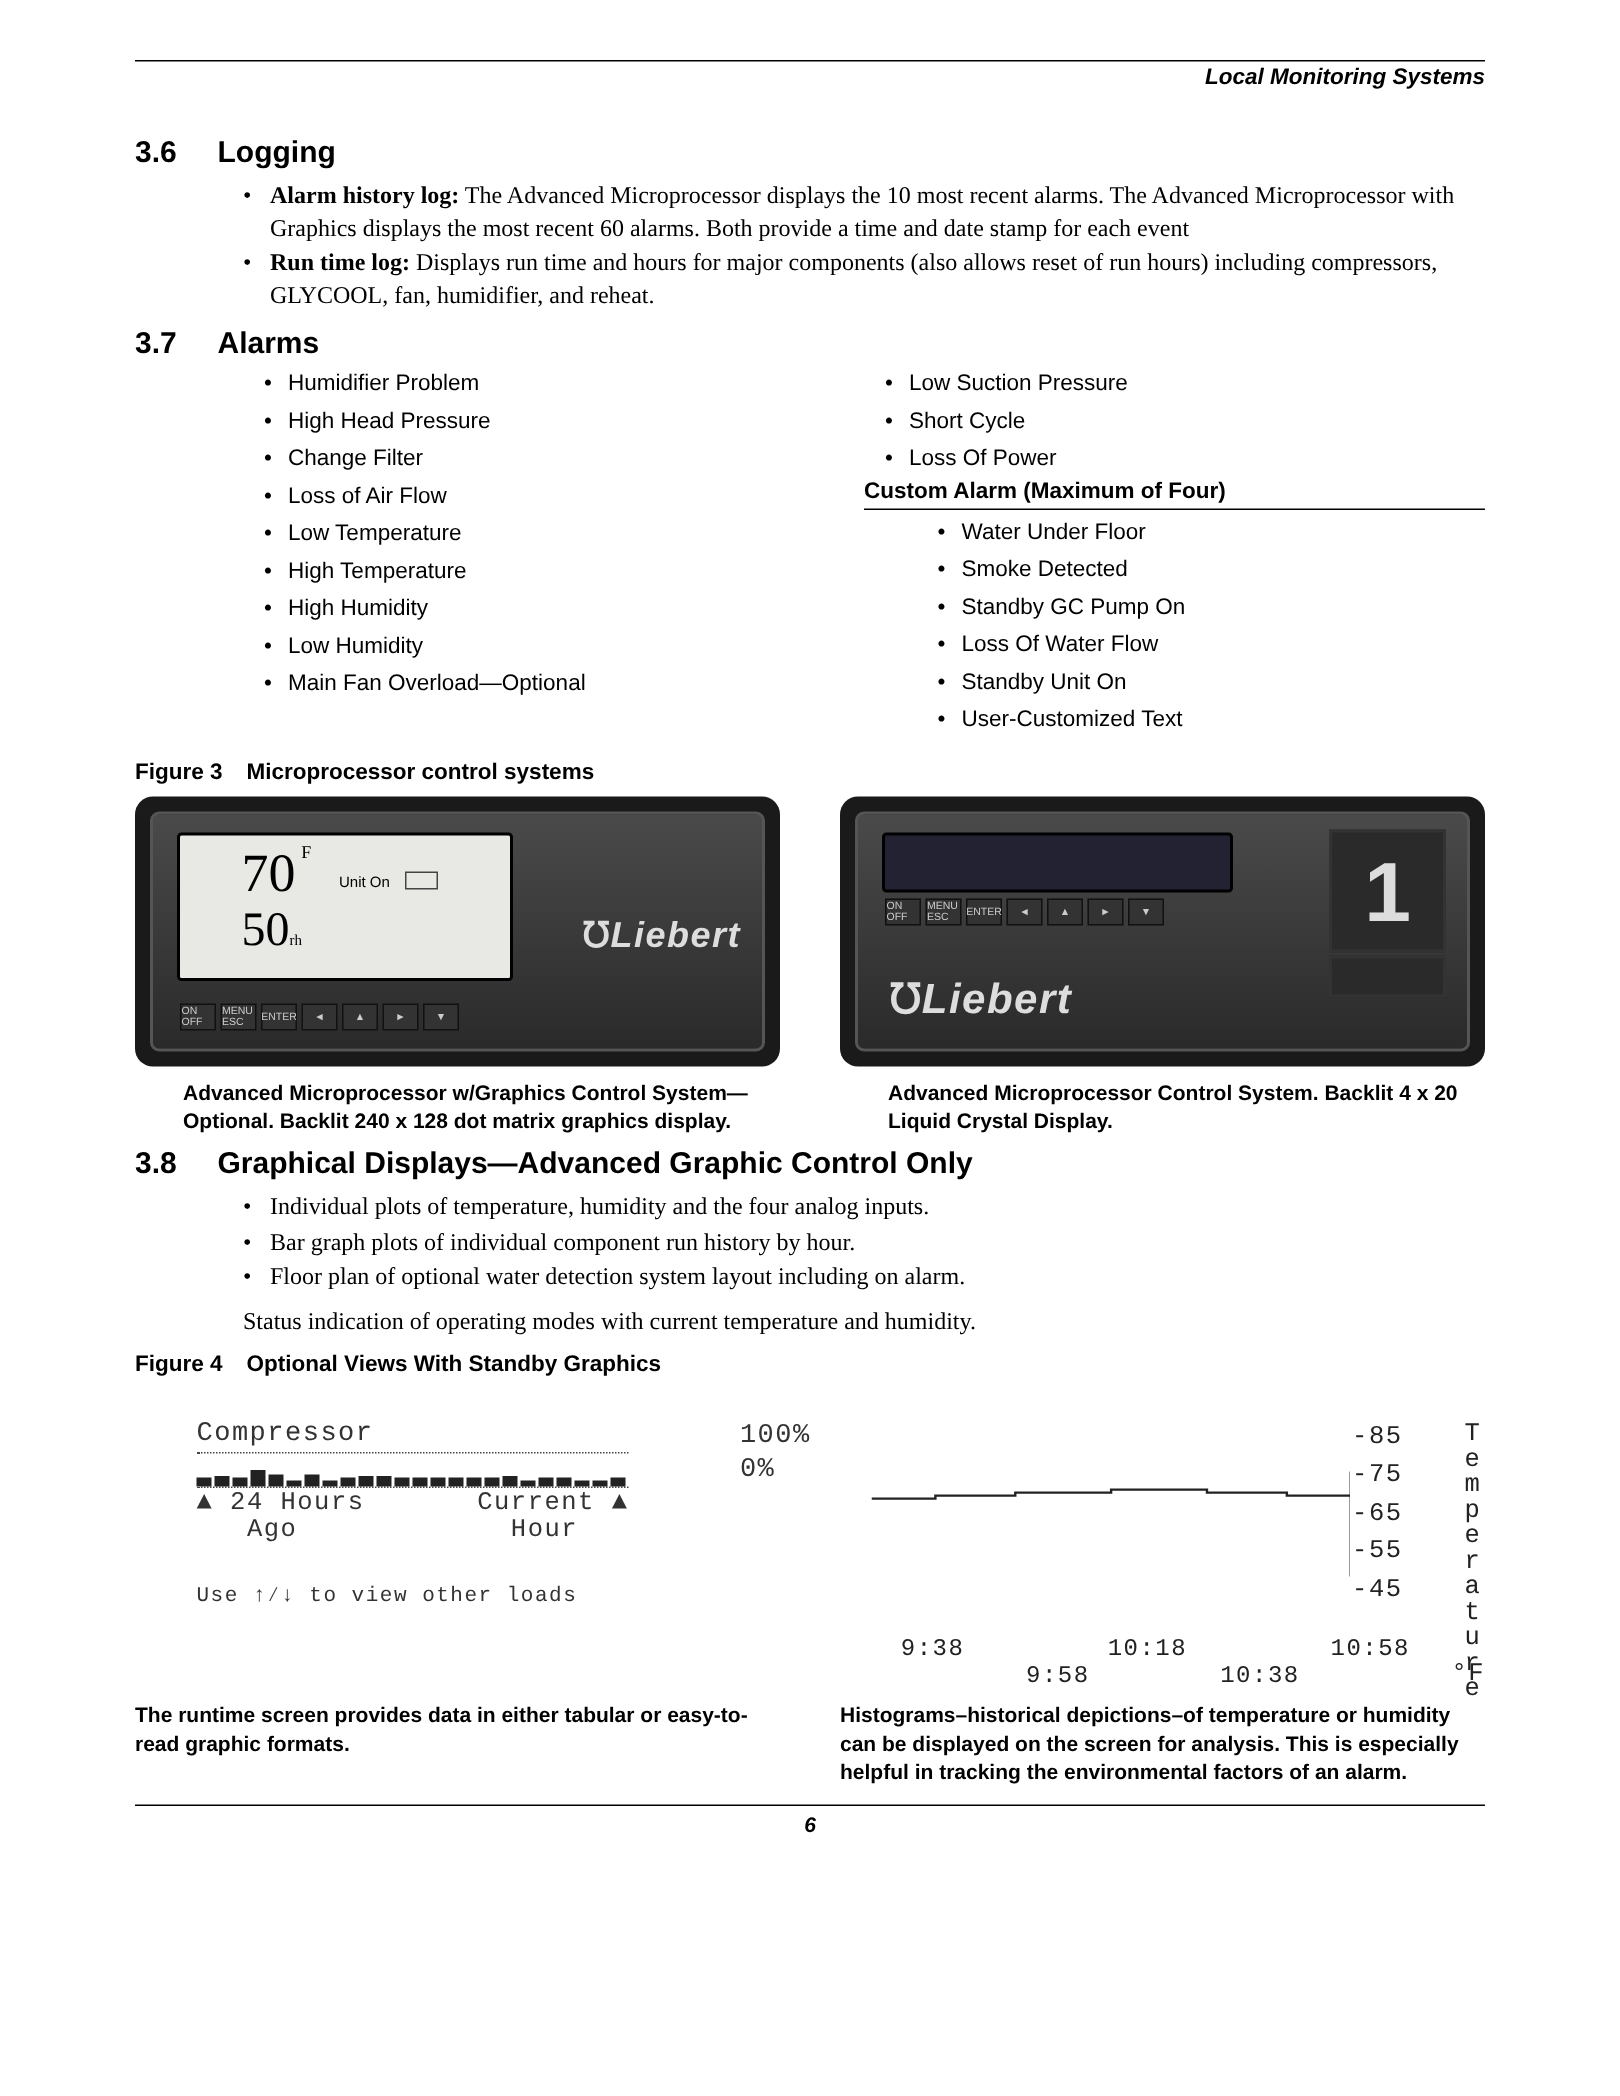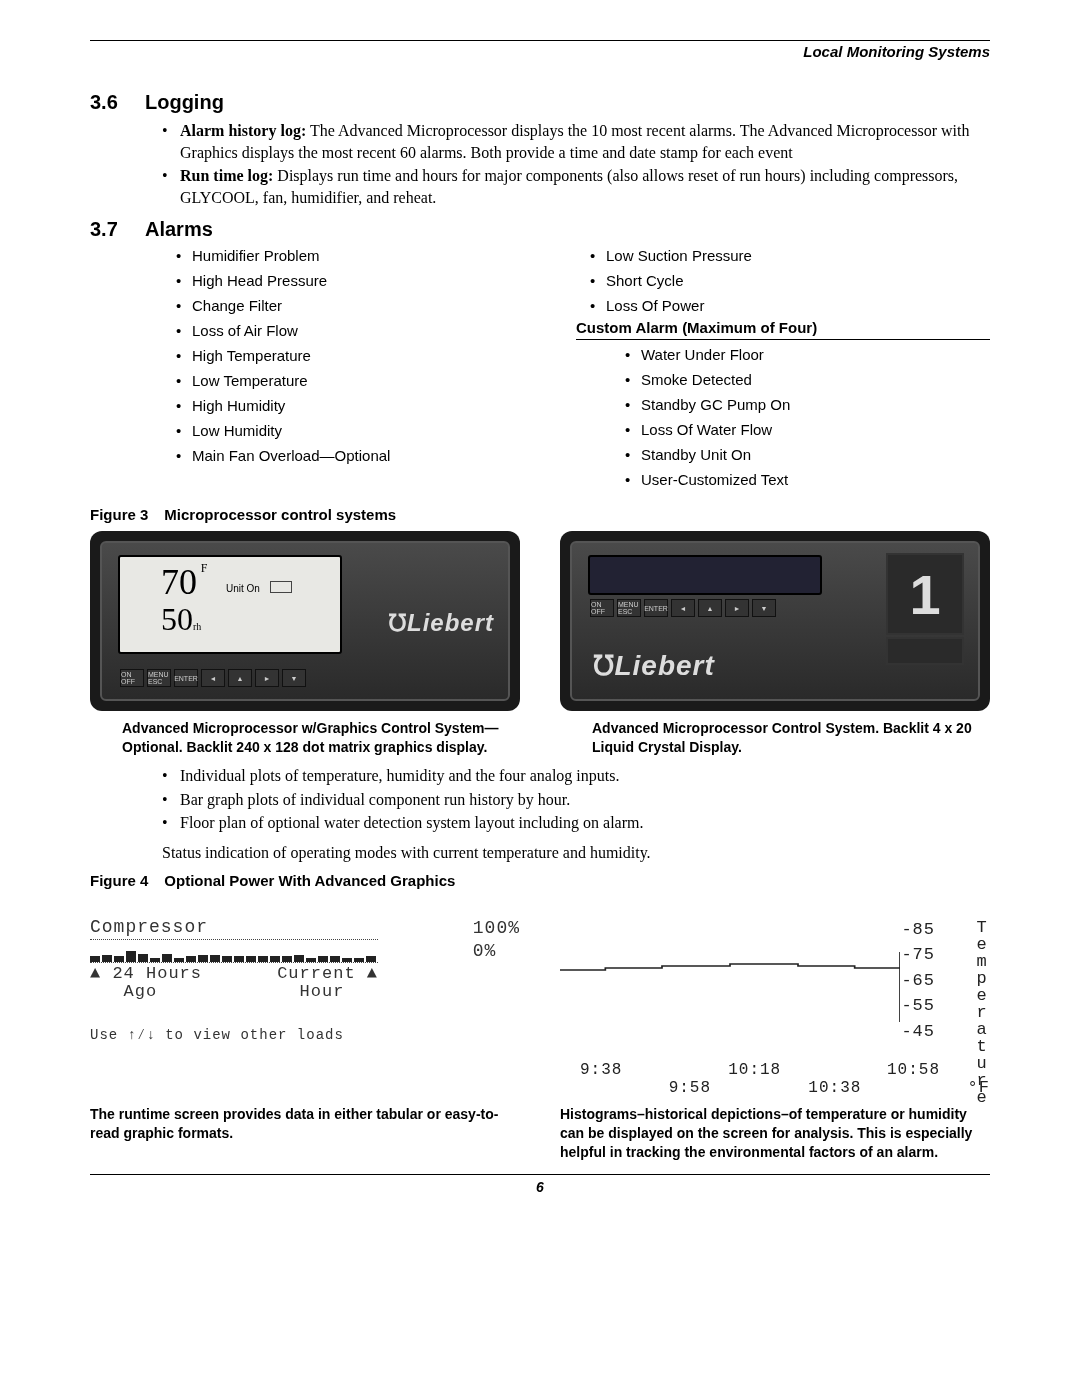--- a/index.html
+++ b/index.html
@@ -281,22 +281,22 @@
   <div class="section-heading">
     <span class="num">3.7</span><span>Alarms</span>
   </div>
   <div class="alarm-cols">
     <div class="alarm-col">
       <ul>
         <li>Humidifier Problem</li>
         <li>High Head Pressure</li>
         <li>Change Filter</li>
         <li>Loss of Air Flow</li>
+        <li>Low Temperature</li>
         <li>High Temperature</li>
-        <li>Low Temperature</li>
         <li>High Humidity</li>
         <li>Low Humidity</li>
         <li>Main Fan Overload—Optional</li>
       </ul>
     </div>
     <div class="alarm-col">
       <ul>
         <li>Low Suction Pressure</li>
         <li>Short Cycle</li>
         <li>Loss Of Power</li>
@@ -367,32 +367,35 @@
           </div>
           <div class="liebert" style="left:20px;bottom:16px;font-size:28px;">
             <span style="font-style:normal;">℧</span><span>Liebert</span>
           </div>
         </div>
       </div>
       <div class="caption">Advanced Microprocessor Control System. Backlit 4 x 20 Liquid Crystal Display.</div>
     </div>
   </div>
 
+  <div class="section-heading">
+    <span class="num">3.8</span><span>Graphical Displays—Advanced Graphic Control Only</span>
+  </div>
   <ul class="bullets body-serif">
     <li>Individual plots of temperature, humidity and the four analog inputs.</li>
     <li>Bar graph plots of individual component run history by hour.</li>
     <li>Floor plan of optional water detection system layout including on alarm.</li>
   </ul>
   <div class="status-line">Status indication of operating modes with current temperature and humidity.</div>
 
   <div class="fig-label">
-    <span>Figure 4</span><span class="gap"></span><span>Optional Power With Advanced Graphics</span>
-  </div>
-
-  <div class="fig-row" style="margin-top:28px;">
+    <span>Figure 4</span><span class="gap"></span><span>Optional Views With Standby Graphics</span>
+  </div>
+
+  <div class="fig-row" style="margin-top:28px;margin-left:41px;">
 
     <div class="fig-col">
       <div class="runtime-box">
         <div style="display:flex;align-items:flex-start;">
           <div style="flex:1;">
             <div>Compressor</div>
             <div class="bar-row">
               <div class="bar" style="height:25%"></div>
                 <div class="bar" style="height:30%"></div>
               <div class="bar" style="height:25%"></div>

